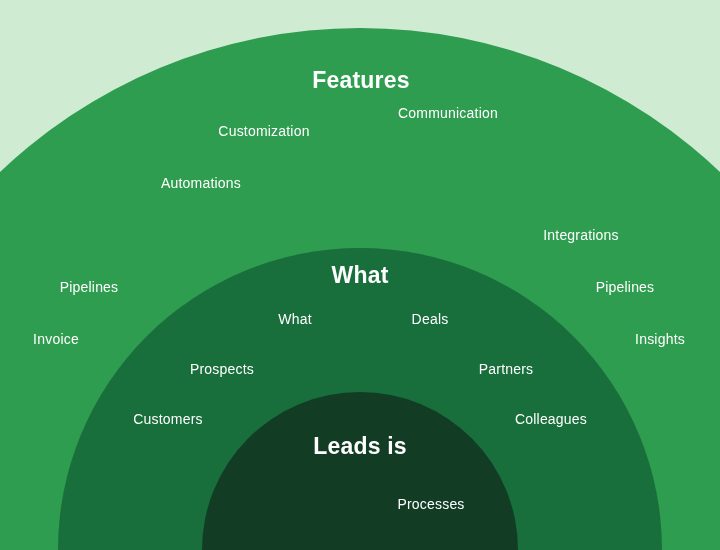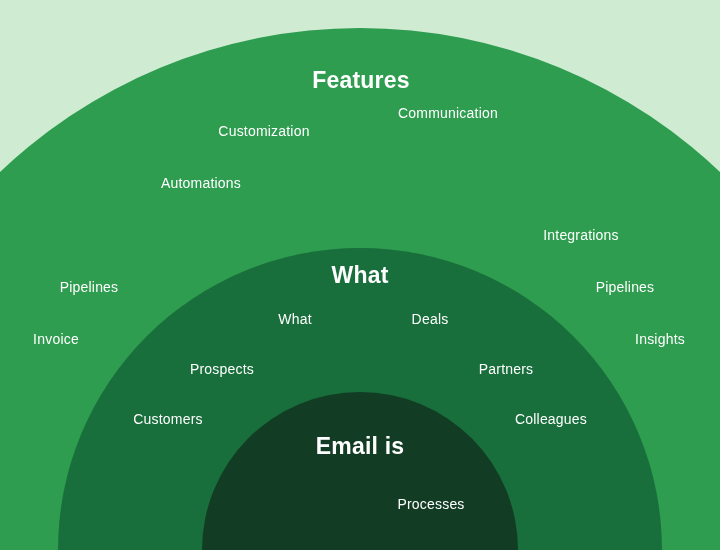--- a/index.html
+++ b/index.html
@@ -61,18 +61,18 @@
   <div class="label heading" style="left:360px; top:275px;">What</div>
 
   <div class="label" style="left:295px; top:319px;">What</div>
   <div class="label" style="left:430px; top:319px;">Deals</div>
   <div class="label" style="left:222px; top:369px;">Prospects</div>
   <div class="label" style="left:506px; top:369px;">Partners</div>
   <div class="label" style="left:168px; top:419px;">Customers</div>
   <div class="label" style="left:551px; top:419px;">Colleagues</div>
 
   <div class="label heading core-title" style="left:360px; top:447px;">
-    <div>Email is</div>
+    <div>Leads is</div>
   </div>
 
   <div class="label" style="left:431px; top:504px;">Processes</div>
 
 </div>
 
 </body></html>

